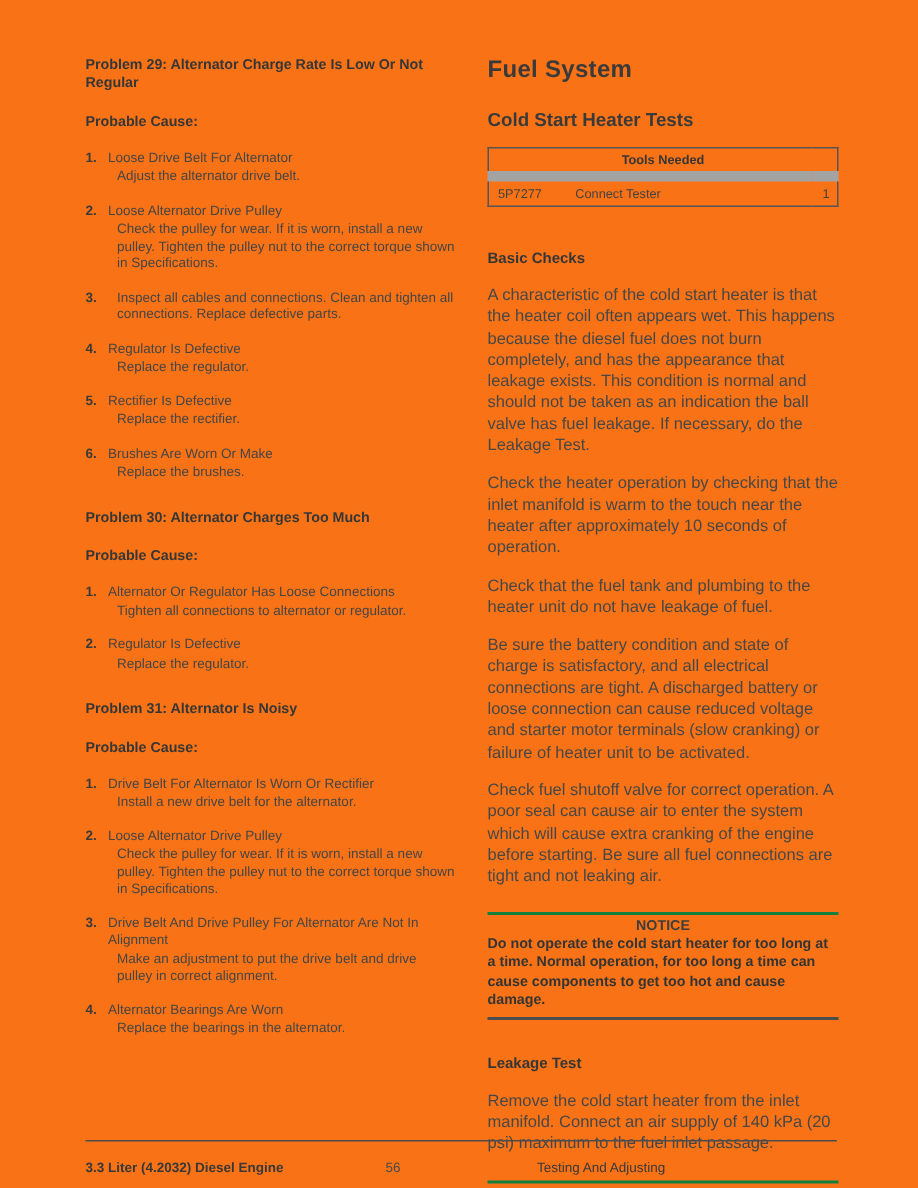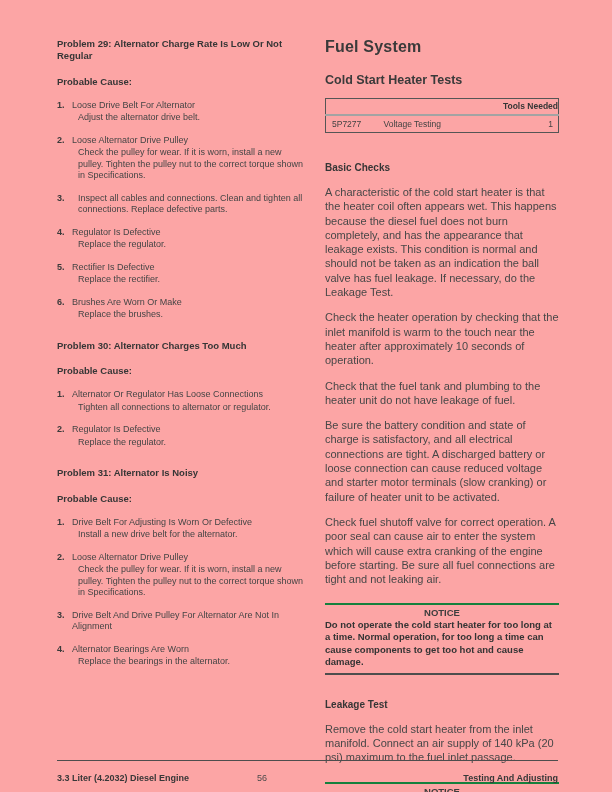--- a/index.html
+++ b/index.html
@@ -1,19 +1,19 @@
 <!DOCTYPE html>
 <html><head>
 <meta charset="utf-8">
 <style>
   * { margin:0; padding:0; box-sizing:border-box; }
   html,body { background:#e8e8e8; }
   .page {
     width:612px; height:792px; position:relative; margin:0 auto;
-    background:#fca5a5; overflow:hidden;
+    background:#f97316; overflow:hidden;
     font-family:"Liberation Sans", sans-serif; color:#3f3f3f;
     -webkit-font-smoothing:antialiased;
   }
   .columns { position:absolute; top:38px; left:57px; display:flex; gap:22px; }
   .col-left  { width:246px; }
   .col-right { width:234px; }
 
   
   .problem { margin-bottom:19px; }
   .prob-title { font-size:9.5px; font-weight:bold; line-height:1.3; color:#363636; }
@@ -23,22 +23,22 @@
            font-size:9px; line-height:1.28; }
   .cause-num  { position:absolute; left:0; top:0; font-weight:bold; color:#3a3a3a; }
   .cause-name { color:#454545; }
   .cause-action { padding-left:6px; margin-top:1px; color:#454545; }
 
   
   .page-title { font-size:16px; font-weight:bold; color:#3a3a3a; letter-spacing:.2px; }
   .section-title { font-size:12.5px; font-weight:bold; color:#3a3a3a; margin:17px 0 11px; }
   .tools-table { width:100%; border-collapse:collapse; font-size:8.5px; color:#424242;
                  border:1.5px solid #555; }
-  .tools-table th { font-weight:bold; text-align:right; padding:2px 0 3px;
-                    border-bottom:2px solid #a3a3a3; color:#363636; }
+  .tools-table th { font-weight:bold; text-align:center; padding:2px 0 3px;
+                    border-bottom:7px solid #a3a3a3; color:#363636; }
   .tools-table td { padding:3px 4px 3px 6px; border-bottom:1px solid #555; }
   .tools-table tr:last-child td { border-bottom:none; }
   .td-part { width:52px; }
   .td-qty  { width:18px; text-align:right; padding-right:5px !important; }
 
   .sub-title { font-size:10px; font-weight:bold; color:#363636; margin:29px 0 12px; }
   .para { font-size:11px; line-height:1.3; margin-bottom:11px; color:#474747; }
 
   .notice { margin:17px 0 15px; border-top:2px solid #15803d; border-bottom:2px solid #4d4d4d;
             padding:2px 0 5px;font-weight:bold; }
@@ -46,21 +46,21 @@
   .notice-text  { font-size:9.5px; line-height:1.27; color:#343434; }
 
   .leakage-block .sub-title { margin-top:24px; }
 
   
   .footer { position:absolute; left:57px; top:760px; width:501px;
             border-top:1px solid #4d4d4d; padding-top:12px;
             display:flex; align-items:baseline; font-size:9px; color:#383838; }
   .footer-left  { font-weight:bold; width:200px; }
   .footer-center{ flex:1; text-align:left; font-weight:normal; color:#4a4a4a; }
-  .footer-right { font-weight:bold; width:200px; text-align:right; }
+  .footer-right { font-weight:normal; width:200px; }
 </style>
 </head>
 <body>
 
 <div class="page">
   <div class="columns">
 
     <div class="col-left">
 
       <div class="problem">
@@ -115,31 +115,32 @@
           </div>
         </div>
       </div>
 
       <div class="problem">
         <div class="prob-title">Problem 31: Alternator Is Noisy</div>
         <div class="prob-sub">Probable Cause:</div>
         <div class="cause-list">
           <div class="cause">
             <span class="cause-num">1.</span>
-            <div class="cause-name">Drive Belt For Adjusting Is Worn Or Defective</div>
+            <div class="cause-name">Drive Belt For Alternator Is Worn Or Rectifier</div>
             <div class="cause-action">Install a new drive belt for the alternator.</div>
           </div>
           <div class="cause">
             <span class="cause-num">2.</span>
             <div class="cause-name">Loose Alternator Drive Pulley</div>
             <div class="cause-action">Check the pulley for wear. If it is worn, install a new pulley. Tighten the pulley nut to the correct torque shown in Specifications.</div>
           </div>
           <div class="cause">
             <span class="cause-num">3.</span>
             <div class="cause-name">Drive Belt And Drive Pulley For Alternator Are Not In Alignment</div>
+            <div class="cause-action">Make an adjustment to put the drive belt and drive pulley in correct alignment.</div>
           </div>
           <div class="cause">
             <span class="cause-num">4.</span>
             <div class="cause-name">Alternator Bearings Are Worn</div>
             <div class="cause-action">Replace the bearings in the alternator.</div>
           </div>
         </div>
       </div>
     </div>
 
@@ -149,21 +150,21 @@
 
       <table class="tools-table">
         <thead>
           <tr>
             <th colspan="3">Tools Needed</th>
           </tr>
         </thead>
         <tbody>
           <tr>
             <td class="td-part">5P7277</td>
-            <td>Voltage Testing</td>
+            <td>Connect Tester</td>
             <td class="td-qty">1</td>
           </tr>
         </tbody>
       </table>
 
       <div>
         <div class="sub-title">Basic Checks</div>
         <p class="para">A characteristic of the cold start heater is that the heater coil often appears wet. This happens because the diesel fuel does not burn completely, and has the appearance that leakage exists. This condition is normal and should not be taken as an indication the ball valve has fuel leakage. If necessary, do the Leakage Test.</p>
         <p class="para">Check the heater operation by checking that the inlet manifold is warm to the touch near the heater after approximately 10 seconds of operation.</p>
         <p class="para">Check that the fuel tank and plumbing to the heater unit do not have leakage of fuel.</p>

